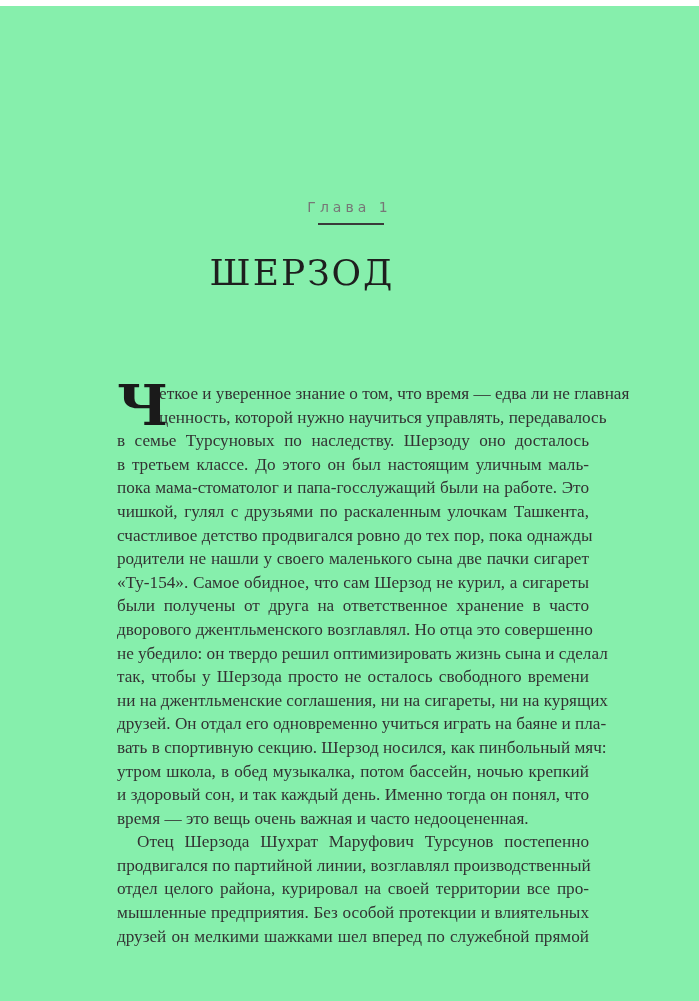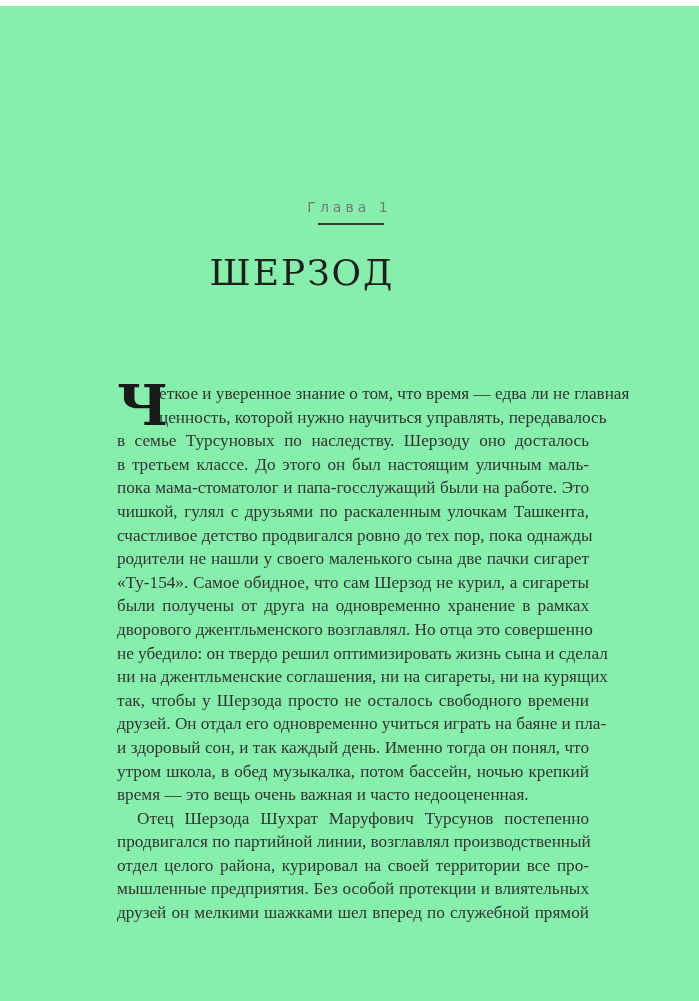--- a/index.html
+++ b/index.html
@@ -106,28 +106,29 @@
     <div>
       <span class="line indent-drop">еткое и уверенное знание о том, что время — едва ли не главная</span>
       <span class="line indent-drop">ценность, которой нужно научиться управлять, передавалось</span>
       <span class="line">в семье Турсуновых по наследству. Шерзоду оно досталось</span>
       <span class="line">в третьем классе. До этого он был настоящим уличным маль-</span>
       <span class="line">пока мама-стоматолог и папа-госслужащий были на работе. Это</span>
       <span class="line">чишкой, гулял с друзьями по раскаленным улочкам Ташкента,</span>
       <span class="line">счастливое детство продвигался ровно до тех пор, пока однажды</span>
       <span class="line">родители не нашли у своего маленького сына две пачки сигарет</span>
       <span class="line">«Ту-154». Самое обидное, что сам Шерзод не курил, а сигареты</span>
-      <span class="line">были получены от друга на одновременно хранение в рамках</span>
+      <span class="line">были получены от друга на ответственное хранение в часто</span>
       <span class="line">дворового джентльменского возглавлял. Но отца это совершенно</span>
       <span class="line">не убедило: он твердо решил оптимизировать жизнь сына и сделал</span>
+      <span class="line">так, чтобы у Шерзода просто не осталось свободного времени</span>
       <span class="line">ни на джентльменские соглашения, ни на сигареты, ни на курящих</span>
-      <span class="line">так, чтобы у Шерзода просто не осталось свободного времени</span>
       <span class="line">друзей. Он отдал его одновременно учиться играть на баяне и пла-</span>
+      <span class="line">вать в спортивную секцию. Шерзод носился, как пинбольный мяч:</span>
+      <span class="line">утром школа, в обед музыкалка, потом бассейн, ночью крепкий</span>
       <span class="line">и здоровый сон, и так каждый день. Именно тогда он понял, что</span>
-      <span class="line">утром школа, в обед музыкалка, потом бассейн, ночью крепкий</span>
       <span class="line last">время — это вещь очень важная и часто недооцененная.</span>
     </div>
 
     <div>
       <span class="line para-indent">Отец Шерзода Шухрат Маруфович Турсунов постепенно</span>
       <span class="line">продвигался по партийной линии, возглавлял производственный</span>
       <span class="line">отдел целого района, курировал на своей территории все про-</span>
       <span class="line">мышленные предприятия. Без особой протекции и влиятельных</span>
       <span class="line">друзей он мелкими шажками шел вперед по служебной прямой</span>
     </div>

